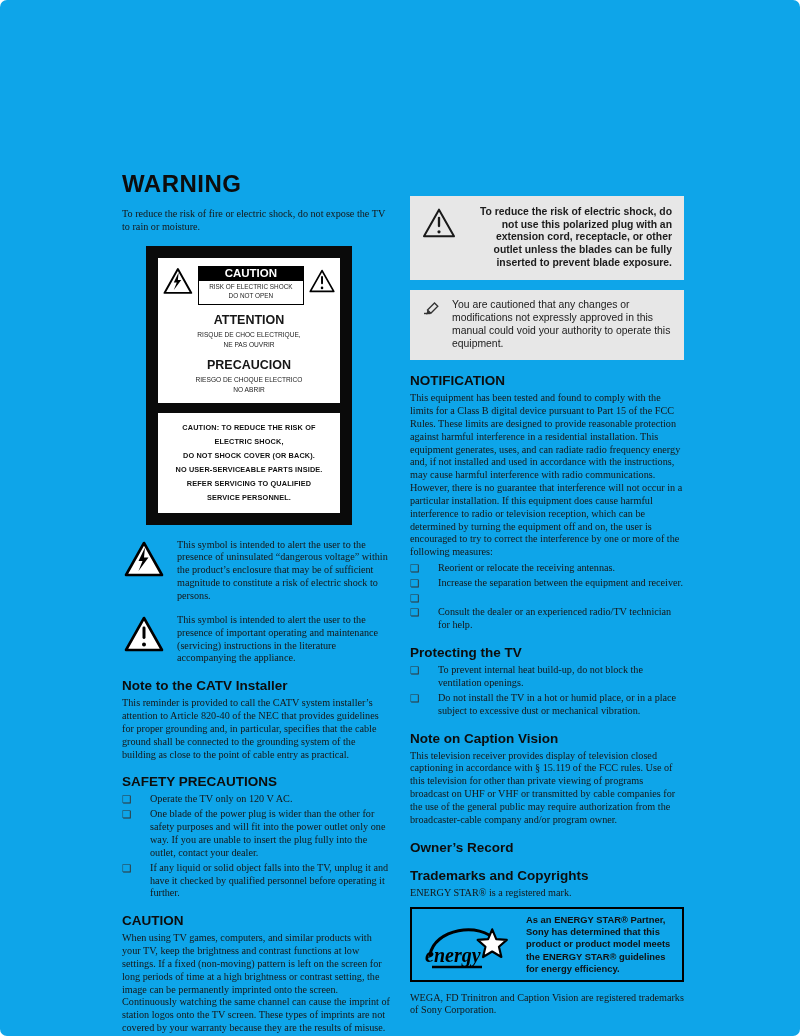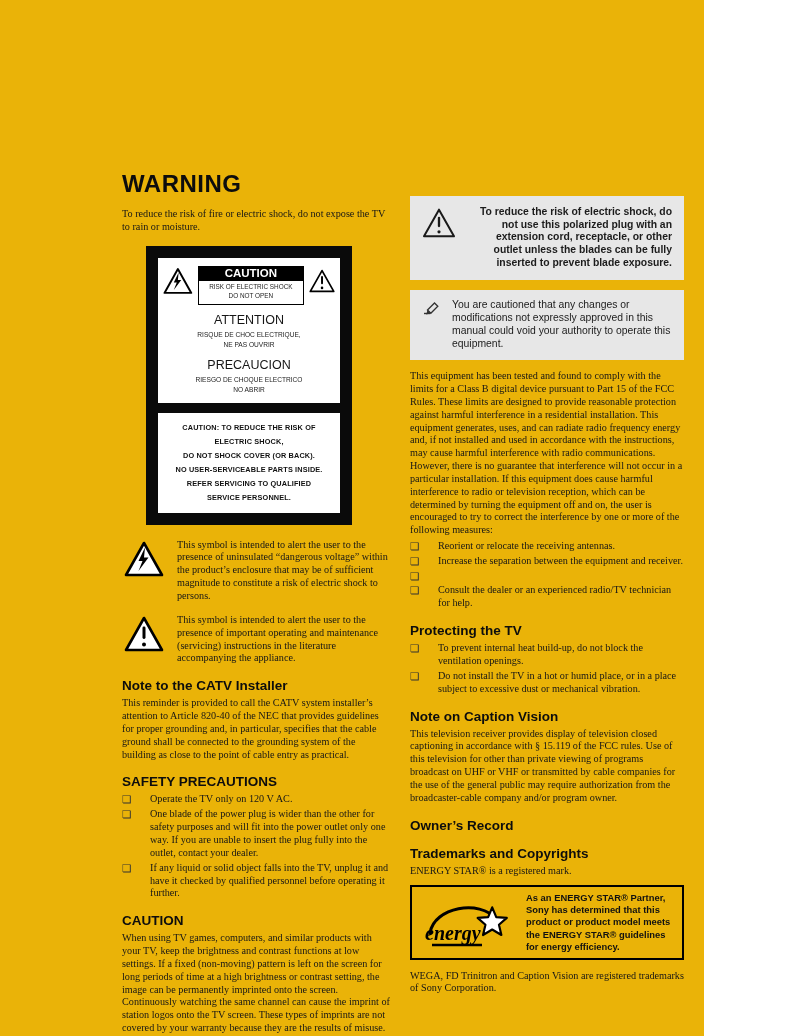--- a/index.html
+++ b/index.html
@@ -1,37 +1,37 @@
 <!DOCTYPE html>
 <html><head>
 <meta charset="utf-8">
 <style>
   html,body{margin:0;padding:0;background:#fff;}
-  .page{position:relative;width:704px;height:1036px;background:#eab308;color:#161616;
-        font-family:"Liberation Serif",serif;overflow:hidden;}
+  .page{position:relative;width:800px;height:1036px;background:#0ea5e9;color:#161616;
+        font-family:"Liberation Serif",serif;overflow:hidden;border-radius:7px;}
   .columns{display:flex;align-items:flex-start;padding:170px 116px 0 122px;gap:20px;box-sizing:border-box;}
   .col-left{width:268px;flex:0 0 268px;}
   .col-right{width:274px;flex:0 0 274px;padding-top:26px;}
 
   h1.warning{font-family:"Liberation Sans",sans-serif;font-weight:700;font-size:24px;
              letter-spacing:.5px;margin:0 0 10px 0;color:#0d0d0d;}
   .body-text{font-size:10.2px;line-height:1.26;margin:0 0 12px 0;text-align:left;}
   h2.sec{font-family:"Liberation Sans",sans-serif;font-weight:700;font-size:13.5px;
          margin:13px 0 4px 0;color:#0d0d0d;}
 
   
   .diagram{width:206px;margin:4px 0 14px 24px;background:#0a0a0a;padding:12px;box-sizing:border-box;}
   .panel{background:#fff;}
   .panel1{padding:8px 5px 9px 5px;text-align:center;}
   .diagram-header{display:flex;align-items:flex-start;justify-content:center;gap:5px;}
   .risk-box{width:112px;border:1.5px solid #000;}
   .caution-pill{background:#000;color:#fff;font-family:"Liberation Sans",sans-serif;
                 font-weight:700;font-size:11.5px;padding:1px 0 2px 0;margin:-1px;}
   .risk-lines{font-family:"Liberation Sans",sans-serif;font-size:6.4px;line-height:1.5;padding:2px 0 3px 0;color:#222;}
-  .lang-head{font-family:"Liberation Sans",sans-serif;font-weight:400;font-size:12.5px;margin-top:8px;}
+  .lang-head{font-family:"Liberation Sans",sans-serif;font-weight:700;font-size:12.5px;margin-top:8px;}
   .lang-lines{font-family:"Liberation Sans",sans-serif;font-size:6.6px;line-height:1.5;margin-top:3px;color:#222;}
   .panel2{margin-top:10px;padding:8px 12px;text-align:center;
           font-family:"Liberation Sans",sans-serif;font-weight:700;font-size:7.3px;
           line-height:1.9;letter-spacing:.15px;color:#111;}
 
   
   .symbol-row{display:flex;gap:13px;margin:0 0 11px 2px;align-items:flex-start;font-family:Liberation Serif, serif;}
   .symbol-row .tri{flex:0 0 40px;display:flex;justify-content:center;padding-top:2px;}
   .symbol-row .txt{flex:1;font-size:10.2px;line-height:1.26;}
 
@@ -166,20 +166,21 @@
         <span class="gb-icon">
           <svg width="19" height="15" viewBox="0 0 19 15">
             <path d="M2 12.5 L8 12.5" stroke="#333" stroke-width="1.4"></path>
             <path d="M5.5 9 L12.5 2 L15.8 5.3 L8.8 12.3 Z" fill="#e7e7e7" stroke="#333" stroke-width="1.3"></path>
             <path d="M5.5 9 L4.2 13.6 L8.8 12.3 Z" fill="#333"></path>
           </svg>
         </span>
         <span class="gb-text">You are cautioned that any changes or modifications not expressly approved in this manual could void your authority to operate this equipment.</span>
       </div>
 
+      <h2 class="sec">NOTIFICATION</h2>
       <p class="body-text" style="margin-bottom:3px;">This equipment has been tested and found to comply with the limits for a Class B digital device pursuant to Part 15 of the FCC Rules. These limits are designed to provide reasonable protection against harmful interference in a residential installation. This equipment generates, uses, and can radiate radio frequency energy and, if not installed and used in accordance with the instructions, may cause harmful interference with radio communications. However, there is no guarantee that interference will not occur in a particular installation. If this equipment does cause harmful interference to radio or television reception, which can be determined by turning the equipment off and on, the user is encouraged to try to correct the interference by one or more of the following measures:</p>
       <div class="blist">
         <div class="bitem">
           <span class="bullet">❏</span>
           <span class="btext">Reorient or relocate the receiving antennas.</span>
         </div>
         <div class="bitem">
           <span class="bullet">❏</span>
           <span class="btext">Increase the separation between the equipment and receiver.</span>
         </div>

